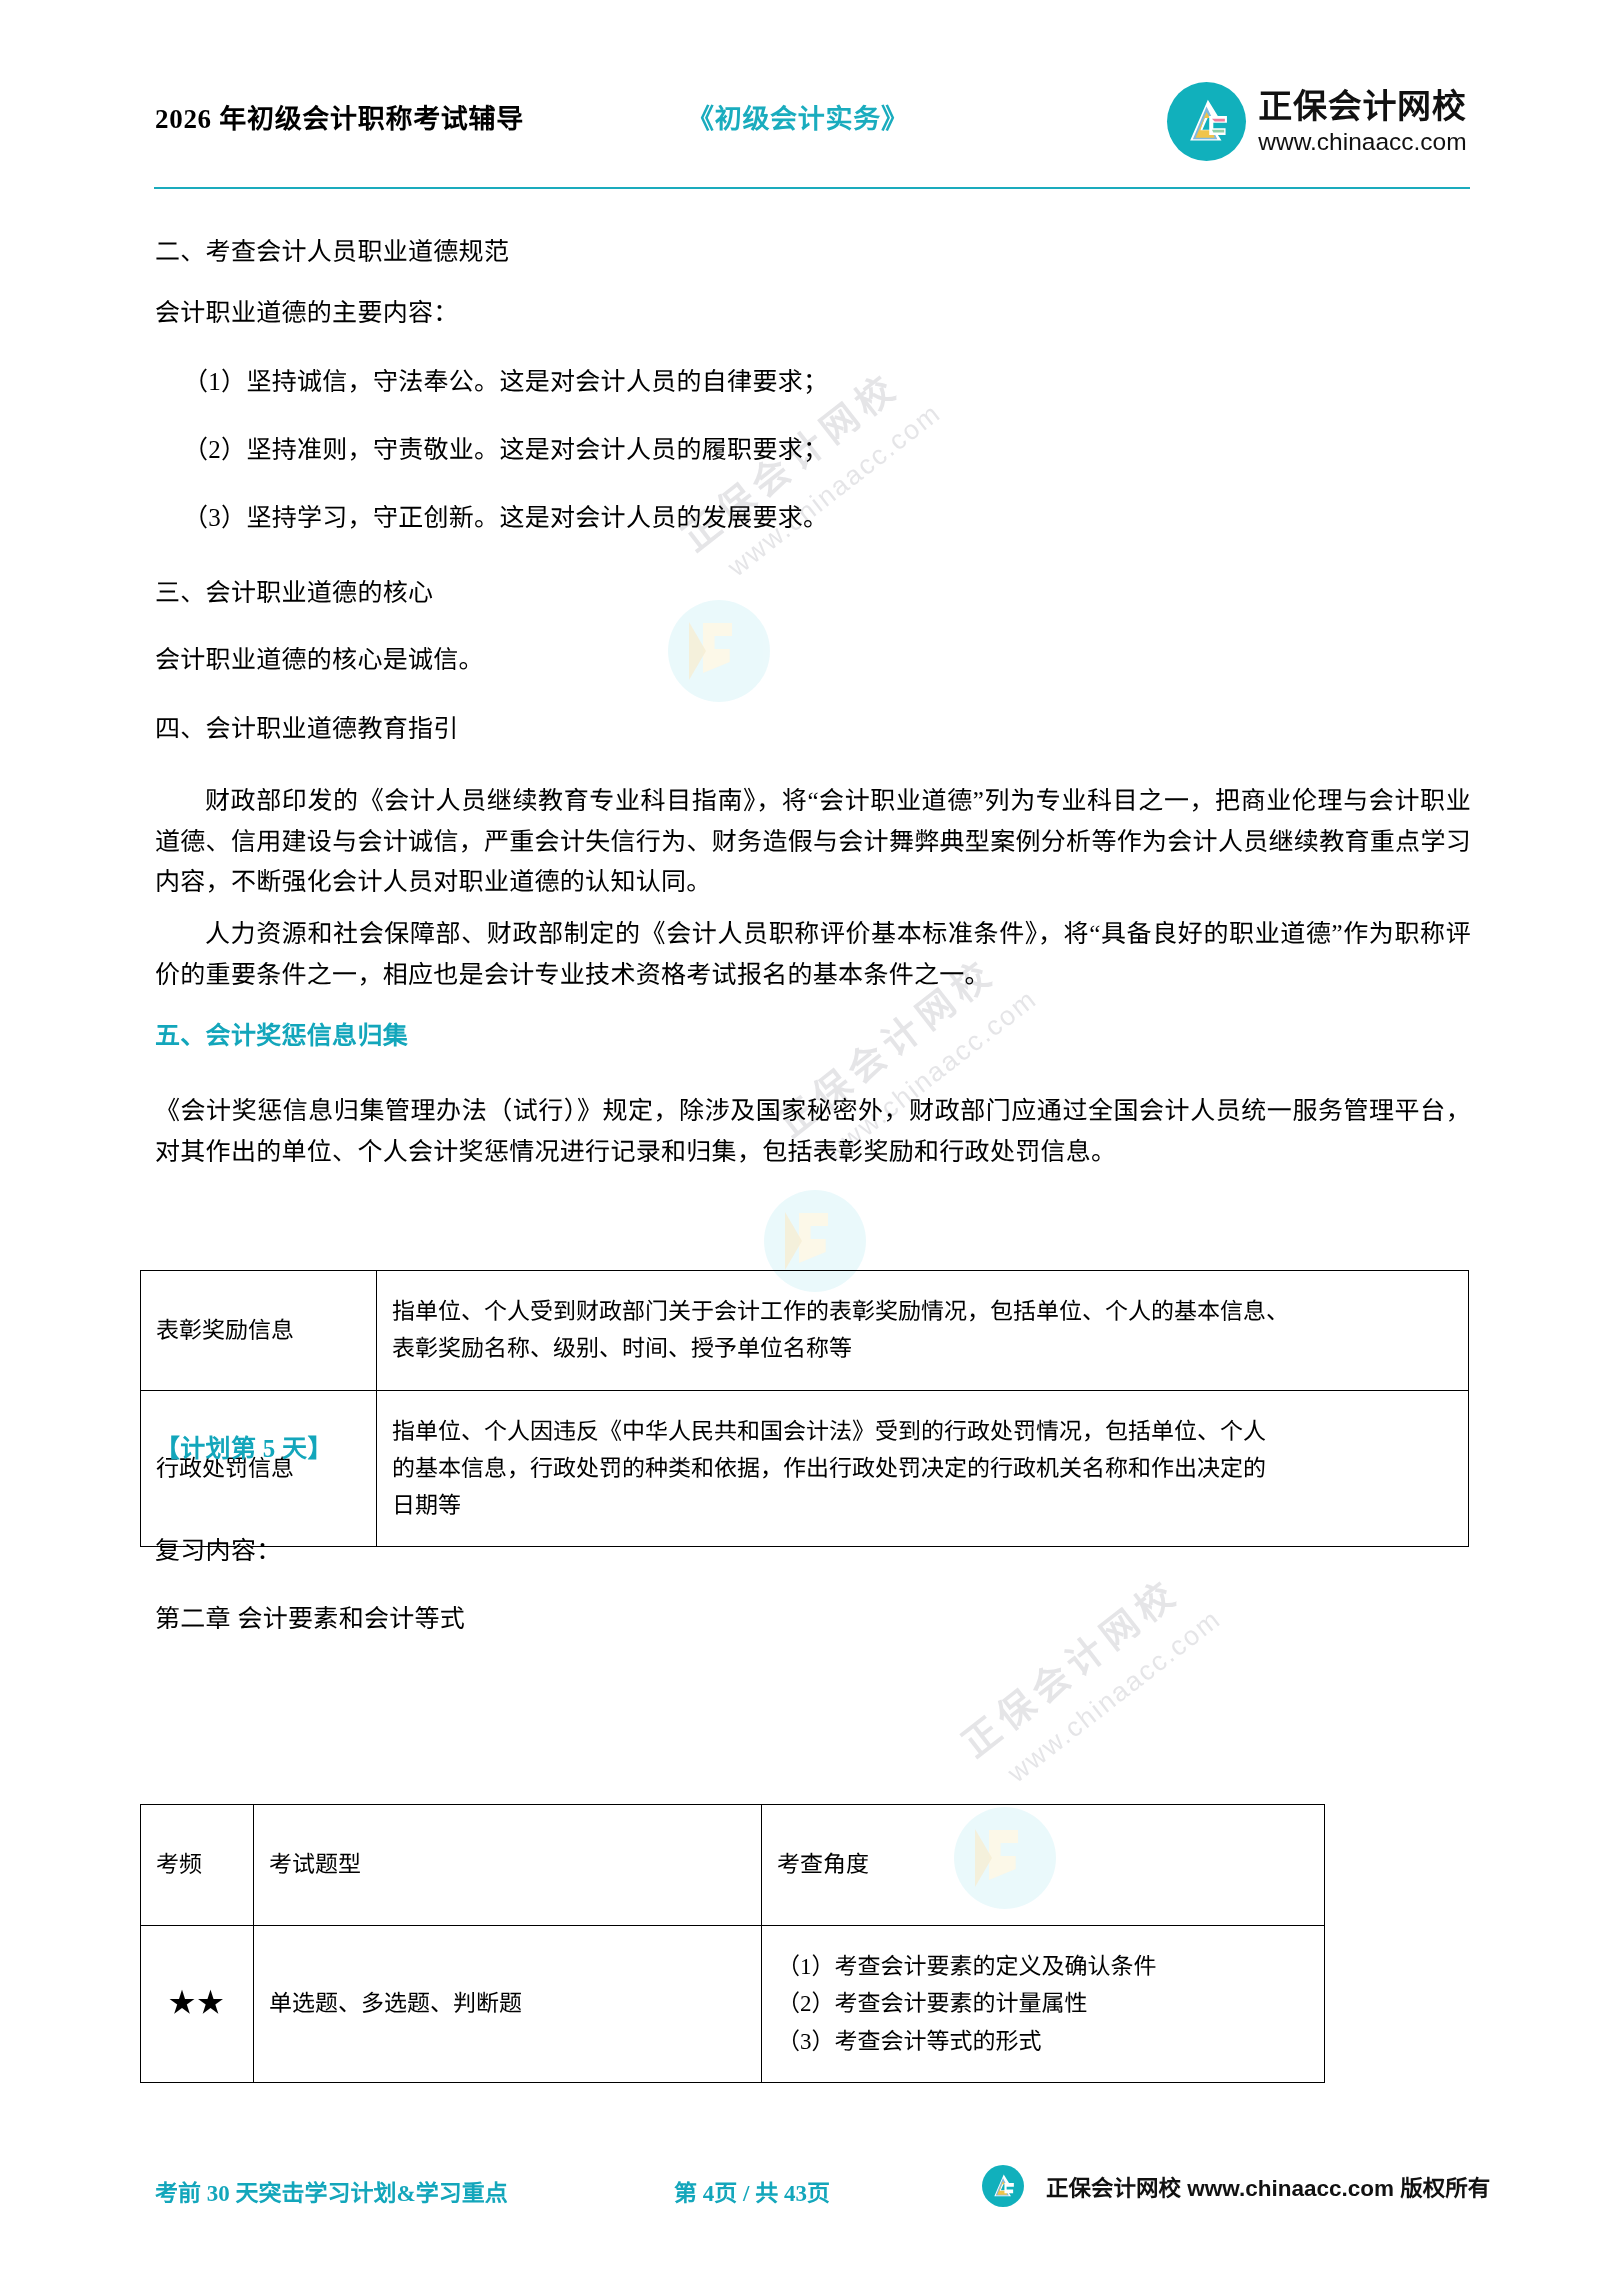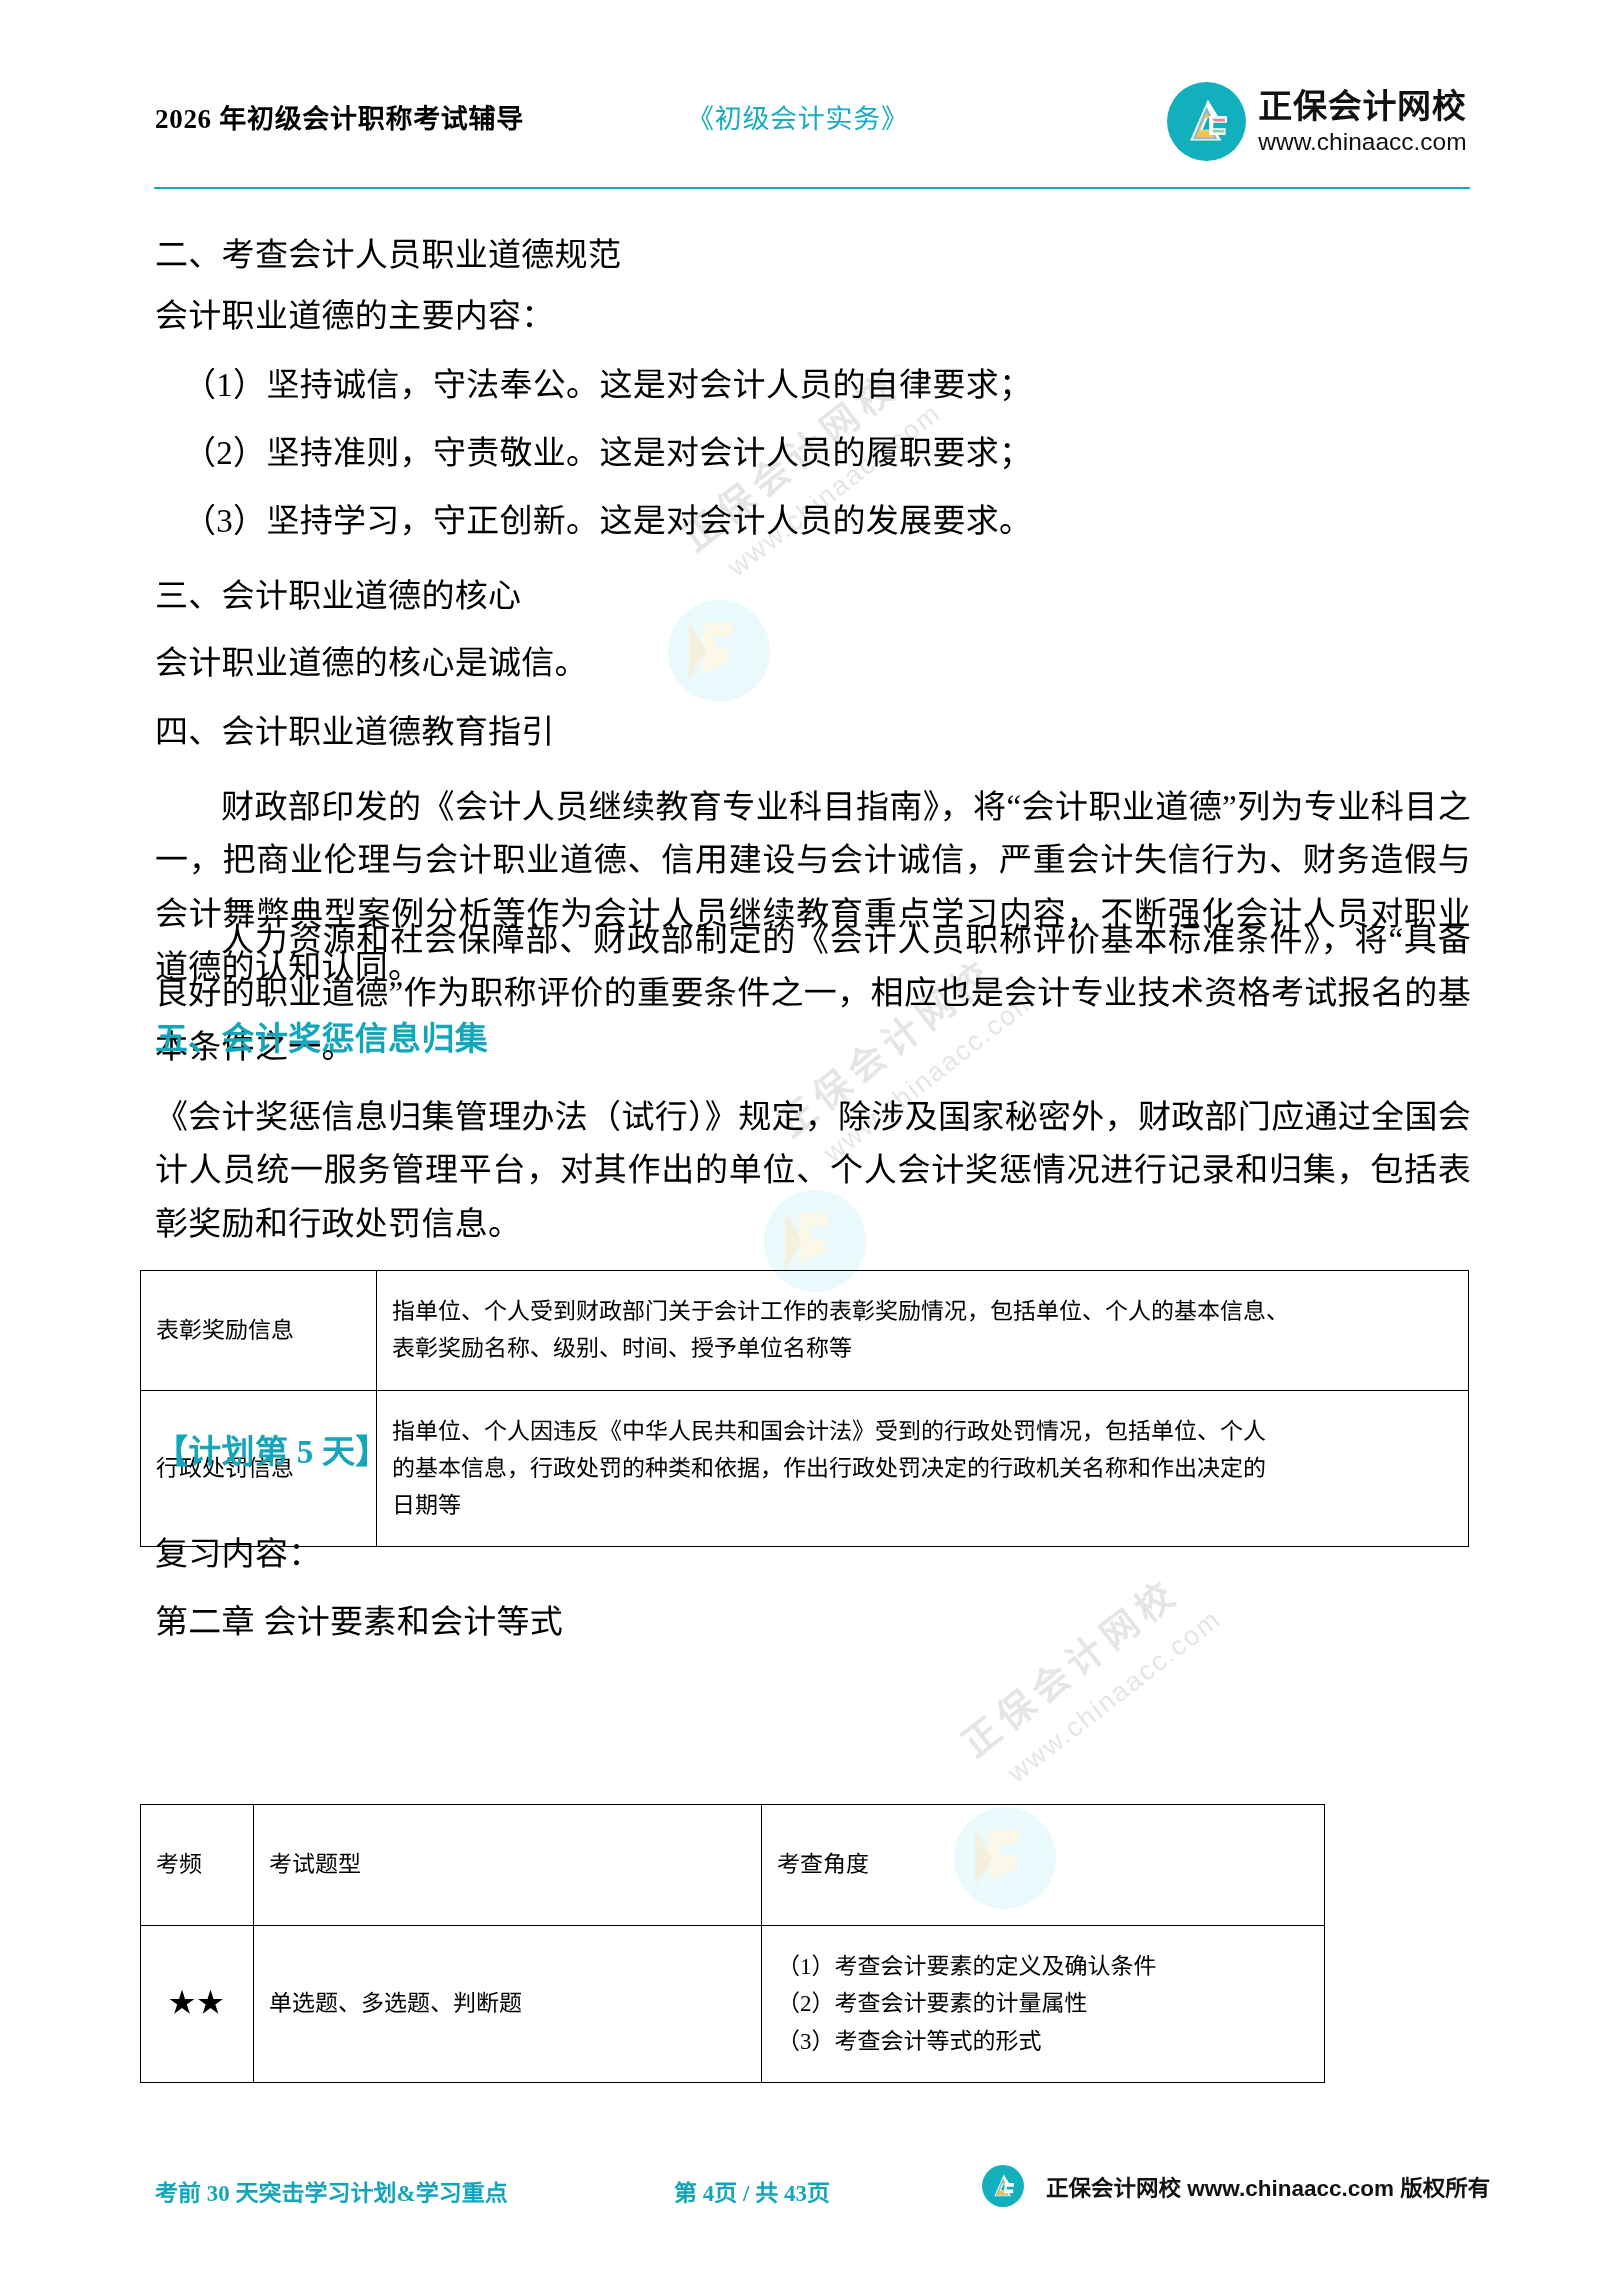--- a/index.html
+++ b/index.html
@@ -97,21 +97,21 @@
     font-size: 27px;
     font-weight: 700;
     letter-spacing: 0.7px;
     white-space: nowrap;
   }
   .header-subtitle {
     position: absolute;
     left: 687px;
     top: 15px;
     font-size: 27px;
-    font-weight: 400;
+    font-weight: 700;
     color: #1aacbe;
     letter-spacing: 0.7px;
     white-space: nowrap;
   }
   .header-rule {
     position: absolute;
     left: 154px;
     top: 105px;
     width: 1316px;
     height: 2px;
@@ -159,21 +159,21 @@
   .content {
     position: absolute;
     left: 0; right: 0;
     top: 205px;
     z-index: 2;
   }
   .blk {
     position: absolute;
     left: 155px;
     width: 1316px;
-    font-size: 33px;
+    font-size: 25px;
     line-height: 1.0;
     letter-spacing: 0.3px;
   }
   .blk.just {
     text-align: justify;
     text-justify: inter-ideograph;
     line-height: 1.62;
   }
   .indent { text-indent: 2em; }
   .teal { color: #13a6bb; font-weight: 700; }

